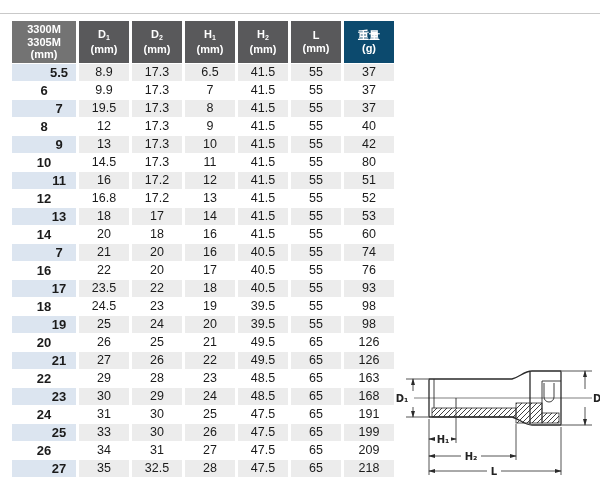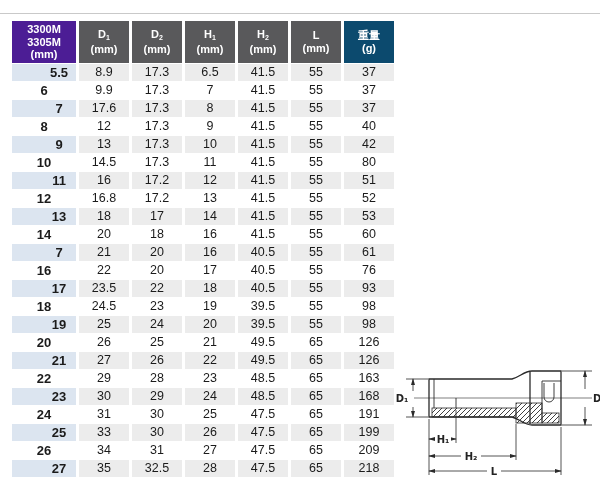--- a/index.html
+++ b/index.html
@@ -43,21 +43,21 @@
     <col class="col-size">
       <col class="col-num">
       <col class="col-num">
       <col class="col-num">
     <col class="col-num">
       <col class="col-num">
       <col class="col-num">
   </colgroup>
   <thead>
       <tr>
-        <th style="background: #4c1d95; color: rgb(255, 255, 255);">3300M<br>3305M<br>(mm)</th>
+        <th style="background: #737373; color: rgb(255, 255, 255);">3300M<br>3305M<br>(mm)</th>
         <th style="background: rgb(89, 89, 91); color: rgb(255, 255, 255);"><span>D</span><sub>1</sub><br><span class="unit">(mm)</span></th>
         <th style="background: rgb(89, 89, 91); color: rgb(255, 255, 255);"><span>D</span><sub>2</sub><br><span class="unit">(mm)</span></th>
         <th style="background: rgb(89, 89, 91); color: rgb(255, 255, 255);"><span>H</span><sub>1</sub><br><span class="unit">(mm)</span></th>
         <th style="background: rgb(89, 89, 91); color: rgb(255, 255, 255);"><span>H</span><sub>2</sub><br><span class="unit">(mm)</span></th>
         <th style="background: rgb(89, 89, 91); color: rgb(255, 255, 255);"><span>L</span><br><span class="unit">(mm)</span></th>
         <th style="background: #0c4a6e; color: rgb(255, 255, 255);"><span>重量</span><br><span class="unit">(g)</span></th>
       </tr>
     </thead>
   <tbody>
       <tr class="shaded">
@@ -73,21 +73,21 @@
         <td class="size">6</td>
         <td>9.9</td>
         <td>17.3</td>
         <td>7</td>
         <td>41.5</td>
         <td>55</td>
         <td>37</td>
       </tr>
       <tr class="shaded">
         <td class="size">7</td>
-        <td>17.6</td>
+        <td>19.5</td>
         <td>17.3</td>
         <td>8</td>
         <td>41.5</td>
         <td>55</td>
         <td>37</td>
       </tr>
       <tr>
         <td class="size">8</td>
         <td>12</td>
         <td>17.3</td>
@@ -150,21 +150,21 @@
         <td>55</td>
         <td>60</td>
       </tr>
       <tr class="shaded">
         <td class="size">7</td>
         <td>21</td>
         <td>20</td>
         <td>16</td>
         <td>40.5</td>
         <td>55</td>
-        <td>61</td>
+        <td>74</td>
       </tr>
       <tr>
         <td class="size">16</td>
         <td>22</td>
         <td>20</td>
         <td>17</td>
         <td>40.5</td>
         <td>55</td>
         <td>76</td>
       </tr>

